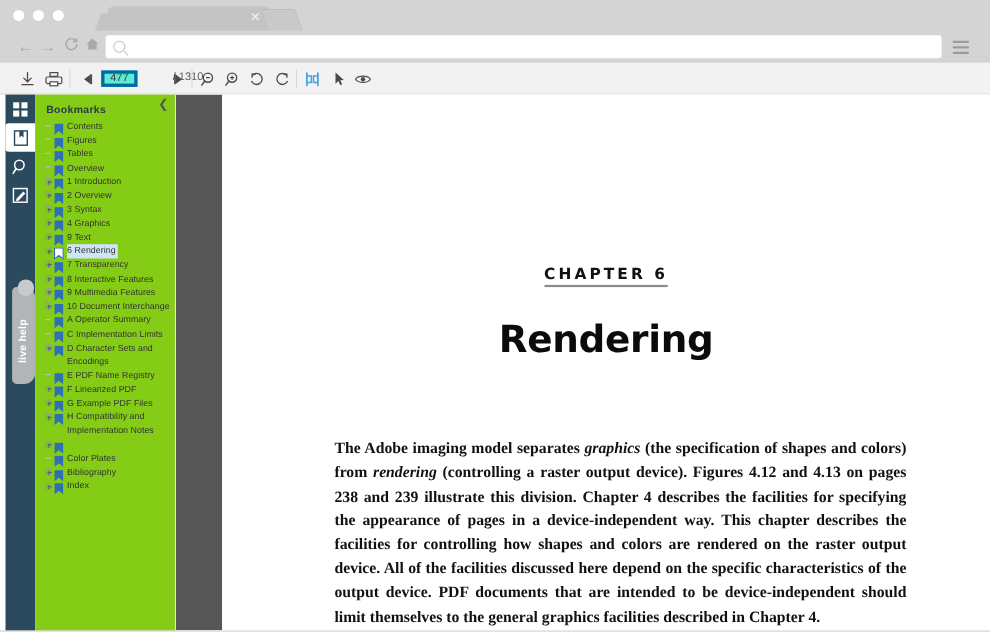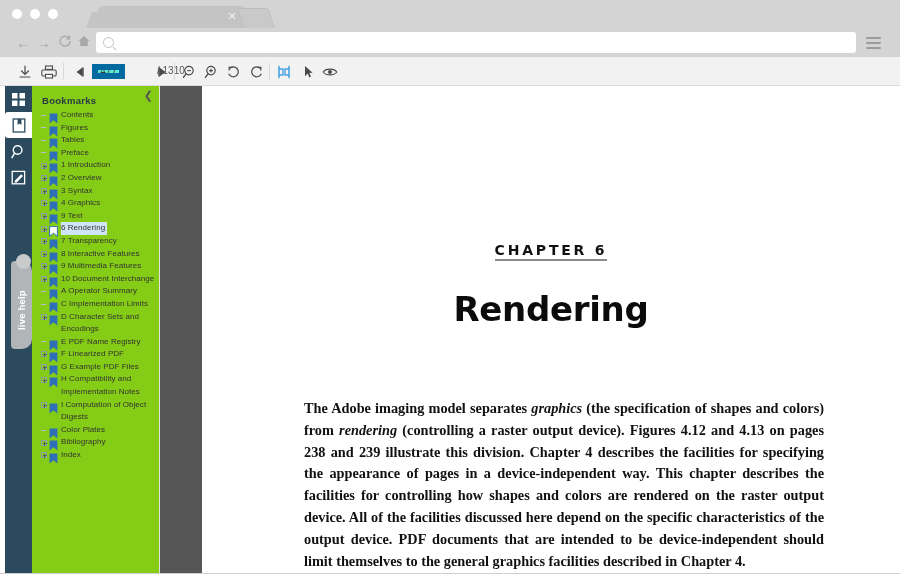--- a/index.html
+++ b/index.html
@@ -167,21 +167,21 @@
     background: #d8d8d8;
   }
   #tb-download { left: 15px; }
   #tb-print    { left: 39px; }
   #sep-1       { left: 63px; }
   #tb-prev     { left: 70px; }
   #page-input {
     position: absolute;
     left: 92px; top: 7px;
     width: 33px; height: 15px;
-    border: 6px solid #0369a1;
+    border: 3px solid #0369a1;
     background: #5eead4;
     font-family: "Liberation Sans", sans-serif;
     font-size: 10px;
     color: #3c3c3c;
     text-align: center;
     outline: none;
     padding: 0;
   }
   #page-total {
     position: absolute;
@@ -619,21 +619,21 @@
             <div class="bm-icon"><svg width="9" height="11" viewBox="0 0 9 11">
                 <path d="M0.6 0.4 L8.4 0.4 L8.4 10.4 L4.5 7.2 L0.6 10.4 Z" fill="#2e6fb7"></path>
               </svg></div>
             <div class="bm-label">Tables</div>
           </div>
           <div class="bm-row">
             <div class="bm-expand"><span class="dash"></span></div>
             <div class="bm-icon"><svg width="9" height="11" viewBox="0 0 9 11">
                 <path d="M0.6 0.4 L8.4 0.4 L8.4 10.4 L4.5 7.2 L0.6 10.4 Z" fill="#2e6fb7"></path>
               </svg></div>
-            <div class="bm-label">Preface</div>
+            <div class="bm-label">Overview</div>
           </div>
           <div class="bm-row">
             <div class="bm-expand"><span class="box"></span></div>
             <div class="bm-icon"><svg width="9" height="11" viewBox="0 0 9 11">
                 <path d="M0.6 0.4 L8.4 0.4 L8.4 10.4 L4.5 7.2 L0.6 10.4 Z" fill="#2e6fb7"></path>
               </svg></div>
             <div class="bm-label">1 Introduction</div>
           </div>
           <div class="bm-row">
             <div class="bm-expand"><span class="box"></span></div>
@@ -745,21 +745,20 @@
             <div class="bm-icon"><svg width="9" height="11" viewBox="0 0 9 11">
                 <path d="M0.6 0.4 L8.4 0.4 L8.4 10.4 L4.5 7.2 L0.6 10.4 Z" fill="#2e6fb7"></path>
               </svg></div>
             <div class="bm-label">H Compatibility and Implementation Notes</div>
           </div>
           <div class="bm-row">
             <div class="bm-expand"><span class="box"></span></div>
             <div class="bm-icon"><svg width="9" height="11" viewBox="0 0 9 11">
                 <path d="M0.6 0.4 L8.4 0.4 L8.4 10.4 L4.5 7.2 L0.6 10.4 Z" fill="#2e6fb7"></path>
               </svg></div>
-            <div class="bm-label">I Computation of Object Digests</div>
           </div>
           <div class="bm-row">
             <div class="bm-expand"><span class="dash"></span></div>
             <div class="bm-icon"><svg width="9" height="11" viewBox="0 0 9 11">
                 <path d="M0.6 0.4 L8.4 0.4 L8.4 10.4 L4.5 7.2 L0.6 10.4 Z" fill="#2e6fb7"></path>
               </svg></div>
             <div class="bm-label">Color Plates</div>
           </div>
           <div class="bm-row">
             <div class="bm-expand"><span class="box"></span></div>

